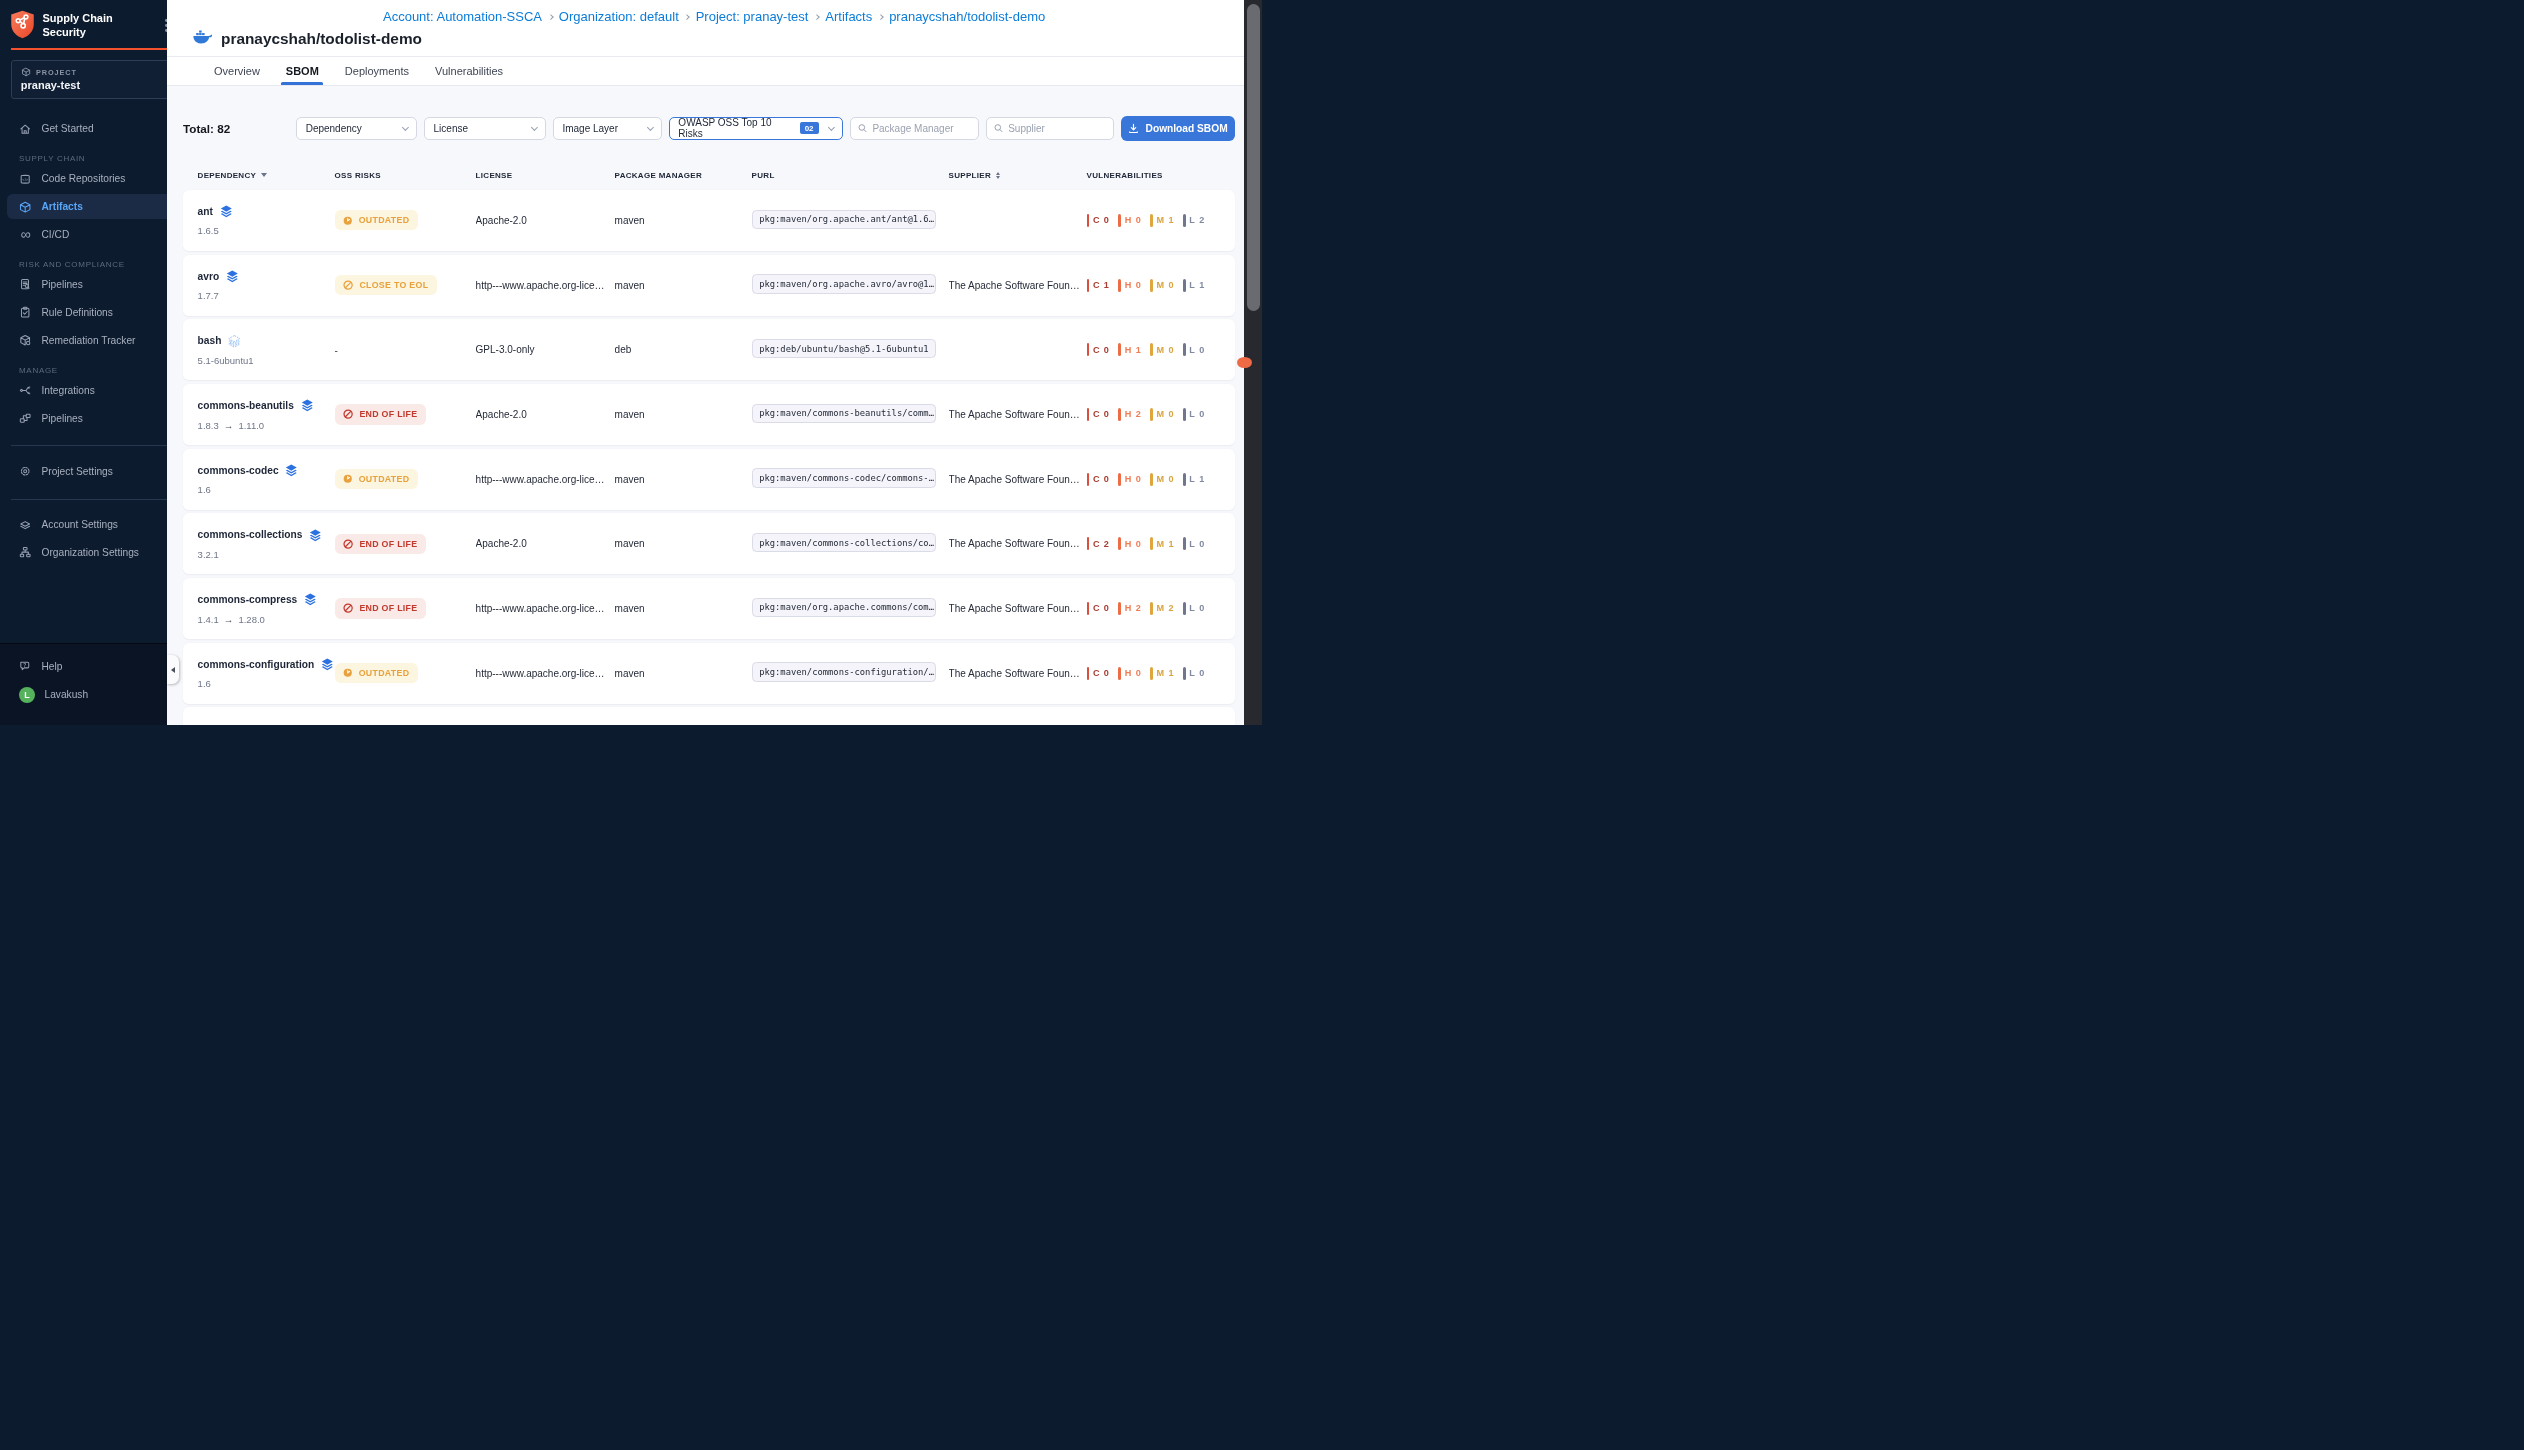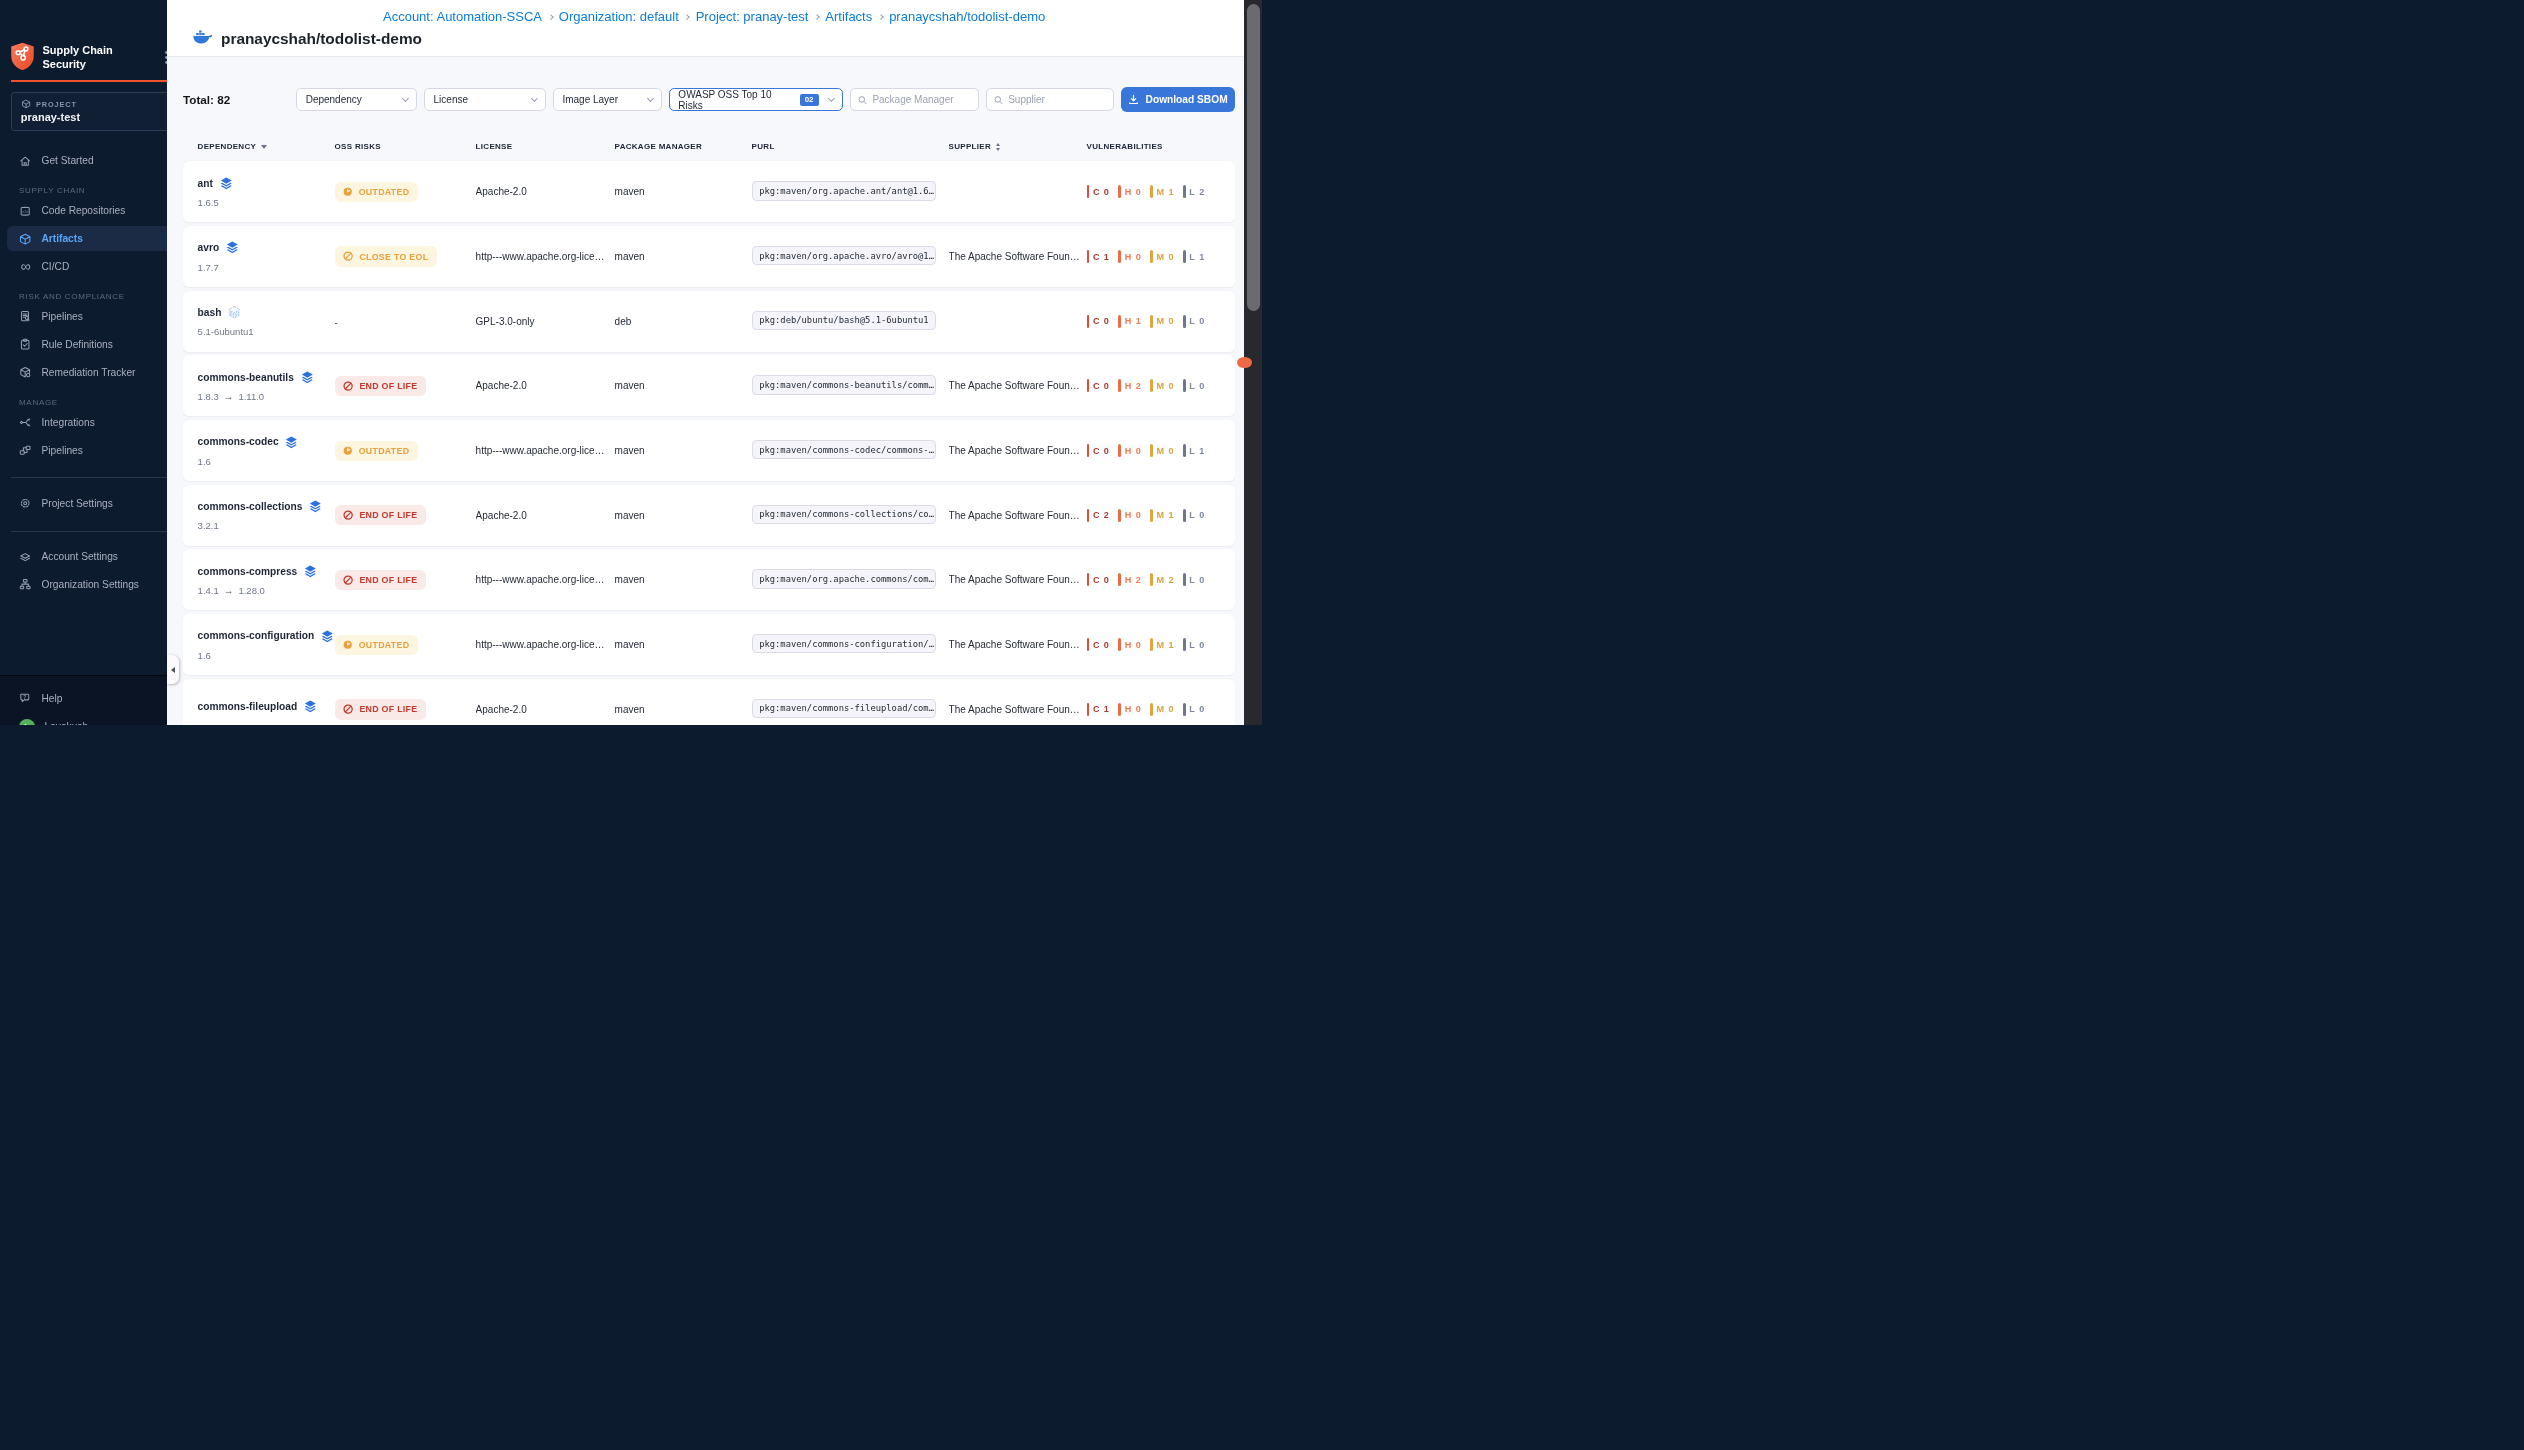--- a/index.html
+++ b/index.html
@@ -1,20 +1,20 @@
 <!DOCTYPE html>
 <html style="font-size:11.7px"><head>
 <meta charset="utf-8">
 <style>
   * { box-sizing: border-box; margin: 0; padding: 0; }
   html,body { width:1262px; height:725px; overflow:hidden; }
   body { font-family:"Liberation Sans", sans-serif; background:#0d1b2e; position:relative; }
 
   
-  .sidebar { position:absolute; left:0; top:0; width:190px; height:725px; background:#0d1b2e; color:#a8b0bf;margin-top:32px; }
+  .sidebar { position:absolute; left:0; top:0; width:190px; height:725px; background:#0d1b2e; color:#a8b0bf; }
   .logo-row { display:flex; align-items:center; gap:7.3px; margin:10.2px 8.8px 0 10.2px; }
   .logo-title { font-size:11px; font-weight:bold; color:#fff; line-height:1.25; flex:1; }
   .apps-grid { width:16px; display:grid; grid-template-columns:repeat(3,3.7px); gap:2.2px; cursor:pointer; }
   .apps-grid i { width:2.9px; height:2.9px; border-radius:50%; background:#8d96a8; }
   .accent-rule { height:2.2px; background:#f4512f; margin:6.6px 10.2px 0 11px; }
   .project-box { margin:10.2px 11px 0 11px; border:0.7px solid #2e3d55; background:#111f34; border-radius:3px; padding:5.8px 7.3px 6.6px 8.8px; display:flex; align-items:flex-end; cursor:pointer; }
   .project-info { flex:1; }
   .project-label { display:flex; align-items:center; gap:5.1px; font-size:7.3px; letter-spacing:0.9px; color:#8a93a5; font-weight:bold; }
   .project-name { margin-top:2.2px; font-size:11px; font-weight:bold; color:#f2f4f8; }
   .chev-right { width:5.1px; height:5.1px; border-top:1.2px solid #9aa3b5; border-right:1.2px solid #9aa3b5; transform:rotate(45deg); }
@@ -327,20 +327,26 @@
           <rect x="4.8" y="4" width="3.8" height="3.2"></rect>
           <rect x="9.2" y="4" width="3.8" height="3.2"></rect>
           <rect x="13.6" y="4" width="3.8" height="3.2"></rect>
           <path d="M0.6 8.6 H22.5 c2.3 0 4.2-.9 5.2-2.3 1.2.5 1.4 2.4-.2 3.5-.9.6-2.3.8-3.3.5-.7 4.6-4.6 9.3-11.9 9.3-5.4 0-9.3-2.5-11-6.8-.5-1.3-.7-2.7-.7-4.2z"></path>
         </g>
           </svg>
       </span>
       <span class="page-title">pranaycshah/todolist-demo</span>
     </div>
     <div class="title-divider"></div>
+    <div class="tabs">
+      <div class="tab">Overview</div>
+      <div class="tab active">SBOM</div>
+      <div class="tab">Deployments</div>
+      <div class="tab">Vulnerabilities</div>
+    </div>
   </div>
 
   <div class="body-area">
     <div class="toolbar">
       <div class="total">Total: 82</div>
       <div class="dd w1">
         <span class="grow">Dependency</span>
         <span class="dd-chev"></span>
       </div>
       <div class="dd w2">

